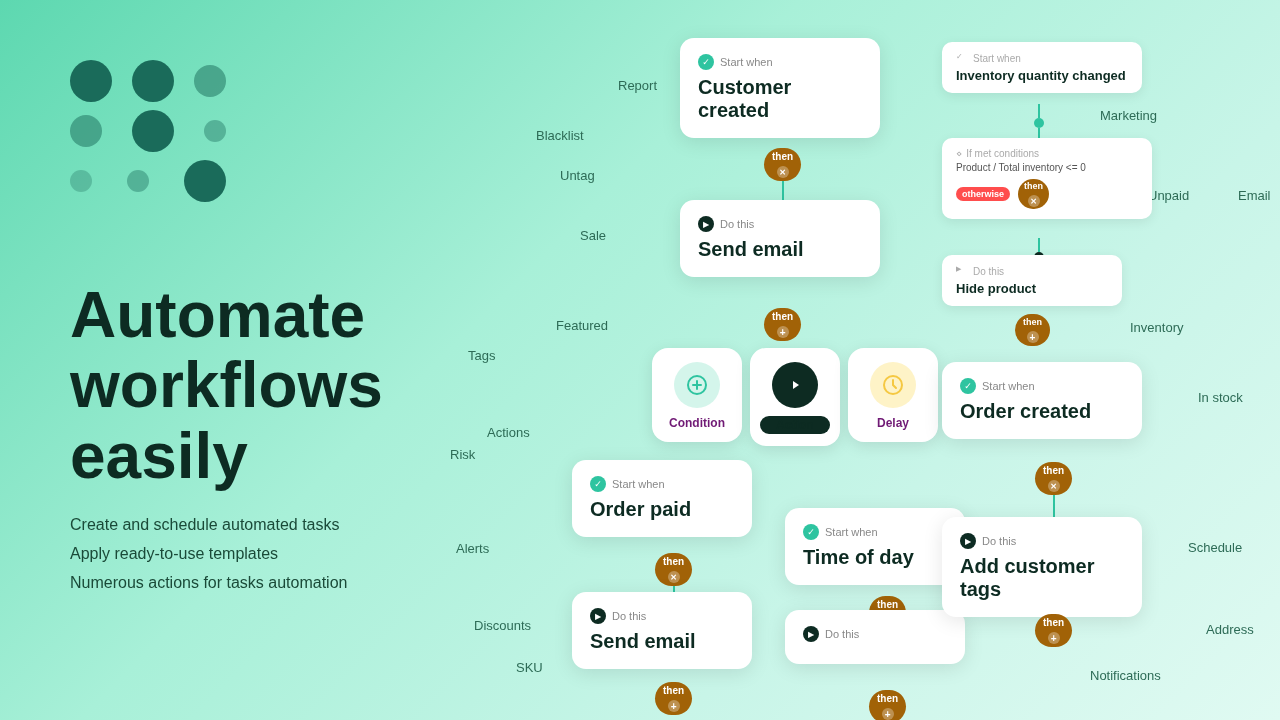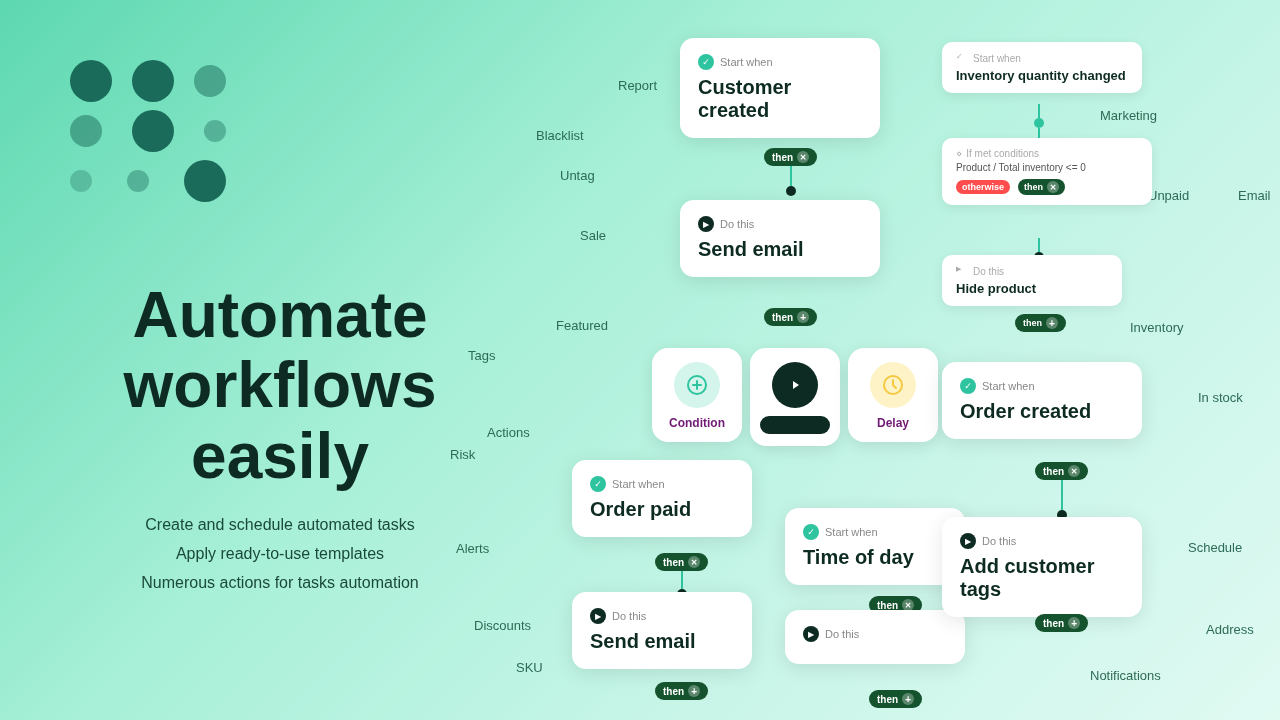--- a/index.html
+++ b/index.html
@@ -37,21 +37,20 @@
       flex: 1;
       border-radius: 4px;
     }
 
     
     .hero {
       position: absolute;
       top: 280px;
       left: 70px;
       width: 420px;
-      text-align: center;
     }
     .hero-title {
       font-size: 64px;
       font-weight: 900;
       color: #0d2b22;
       line-height: 1.1;
       margin-bottom: 20px;
     }
     .hero-subtitle {
       font-size: 16px;
@@ -108,26 +107,27 @@
       font-size: 20px;
       font-weight: 700;
       color: #0d2b22;
     }
 
     
     .then-badge {
       display: inline-flex;
       align-items: center;
       gap: 4px;
-      background: #14532d;
+      background: #a16207;
       color: white;
       font-size: 10px;
       font-weight: 600;
       border-radius: 20px;
       padding: 3px 8px;
+      flex-direction: column;
     }
     .then-badge .x-btn {
       width: 12px; height: 12px;
       background: rgba(255,255,255,0.3);
       border-radius: 50%;
       display: inline-flex;
       align-items: center;
       justify-content: center;
       font-size: 8px;
     }

